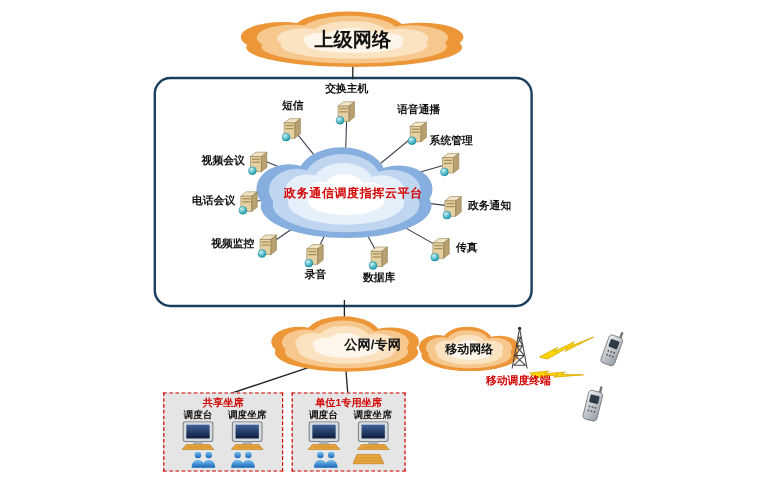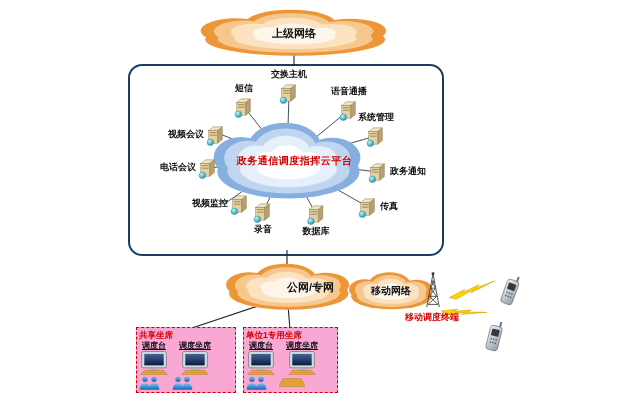--- a/index.html
+++ b/index.html
@@ -4,32 +4,32 @@
 <style>
   html,body{margin:0;padding:0;background:#fff;}
   .canvas{position:relative;width:640px;height:400px;background:#ffffff;overflow:hidden;
           font-family:"Liberation Sans","DejaVu Sans",sans-serif;}
   .platform-box{position:absolute;left:128px;top:64px;width:312px;height:188px;
                 border:2px solid #1c3e5e;border-radius:14px;background:#fff;z-index:1;}
   .edges{position:absolute;left:0;top:0;width:640px;height:400px;z-index:2;pointer-events:none;}
   .cloud{position:absolute;z-index:3;display:flex;align-items:center;justify-content:center;}
   .cloud-svg{position:absolute;left:0;top:0;width:100%;height:100%;}
   .cloud-label{position:relative;font-weight:bold;color:#111;white-space:nowrap;z-index:1;}
-  .top-label{font-size:11px;}
+  .top-label{font-size:16px;}
   .public-label{font-size:11px;margin-left:45px;}
   .mobile-label{font-size:10px;text-align:right;}
   .platform-label{font-size:10px;color:#d20000;letter-spacing:0.5px;margin-left:14px;}
   .node{position:absolute;z-index:3;display:flex;align-items:center;gap:2px;}
   .node.col{flex-direction:column;transform:translateX(-50%);gap:1px;}
   .node .nlabel{font-size:9px;font-weight:bold;color:#101010;white-space:nowrap;line-height:1.1;}
   .srv{width:20px;height:24px;flex:0 0 auto;}
-  .seat-box{position:absolute;z-index:3;border:1.5px dashed #d20000;background:#f9a8d4;
-            display:flex;flex-direction:column;align-items:flex-start;padding:2px 2px;box-sizing:border-box;}
+  .seat-box{position:absolute;z-index:3;border:1.5px dashed #d20000;background:#e5e5e5;
+            display:flex;flex-direction:column;align-items:center;padding:2px 2px;box-sizing:border-box;}
   .seat-title{font-size:8.5px;font-weight:bold;color:#d20000;line-height:1.2;white-space:nowrap;}
-  .consoles{display:flex;gap:10px;margin-top:1px;text-decoration:underline;}
+  .consoles{display:flex;gap:10px;margin-top:1px;}
   .console{display:flex;flex-direction:column;align-items:center;}
   .console-label{font-size:8px;font-weight:bold;color:#111;line-height:1.2;white-space:nowrap;}
   .monitor{width:30px;height:24px;}
   .persons{display:flex;gap:12px;margin-top:1px;align-items:flex-end;}
   .pgroup{display:flex;}
   .person{width:12px;height:14px;}
   .pgroup .person + .person{margin-left:-3px;}
   .kbd{width:26px;height:12px;margin-bottom:1px;}
   .tower{position:absolute;z-index:3;}
   .bolt{position:absolute;z-index:3;}
@@ -198,21 +198,21 @@
     <svg class="srv" viewBox="0 0 22 26">
         <use href="#sym-server"></use>
       </svg>
   </div>
   <div class="node" style="left:368px;top:160px">
     <svg class="srv" viewBox="0 0 22 26">
         <use href="#sym-server"></use>
       </svg>
     <span class="nlabel">政务通知</span>
   </div>
-  <div class="node" style="left:192px;top:192px">
+  <div class="node" style="left:176px;top:192px">
     <span class="nlabel">视频监控</span>
     <svg class="srv" viewBox="0 0 22 26">
         <use href="#sym-server"></use>
       </svg>
   </div>
   <div class="node" style="left:358px;top:195px">
     <svg class="srv" viewBox="0 0 22 26">
         <use href="#sym-server"></use>
       </svg>
     <span class="nlabel">传真</span>

